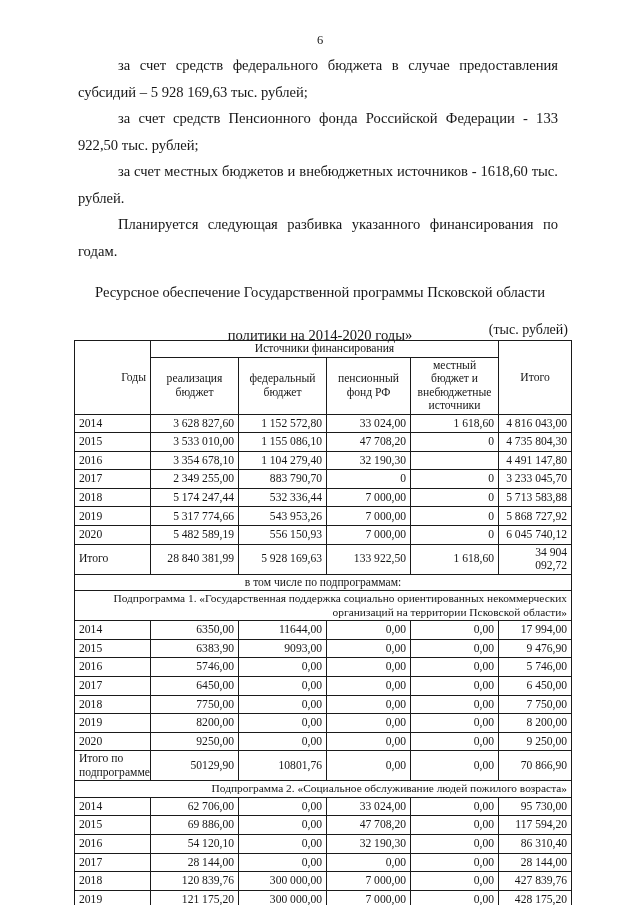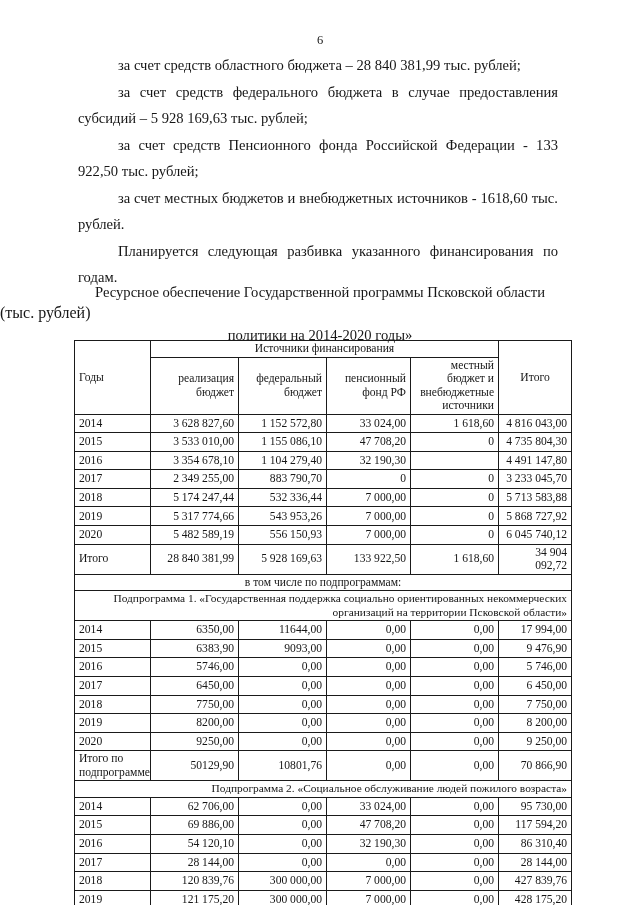--- a/index.html
+++ b/index.html
@@ -55,24 +55,25 @@
     width: 520px;
     text-align: center;
   }
   .heading-line {
     font-size: 14.6px;
     line-height: 25px;
     margin: 18px;
   }
   .units-note {
     position: absolute;
-    top: 306px;
+    top: 323px;
     left: 0;
     width: 568px;
-    font-size: 16px;
+    text-align: right;
+    font-size: 14px;
     line-height: 14px;
   }
 
   table.fin {
     position: absolute;
     top: 340px;
     left: 74px;
     width: 497px;
     border-collapse: collapse;
     table-layout: fixed;
@@ -90,24 +91,24 @@
   .col-fed    { width: 88px; }
   .col-pens   { width: 84px; }
   .col-mest   { width: 88px; }
   .col-total  { width: 73px; }
 
   .hdr-center {
     text-align: center;
     vertical-align: middle;
   }
   .hdr-years {
-    text-align: left;
+    text-align: right;
   }
   .hdr-sub {
-    text-align: right;
+    text-align: center;
     height: 54px;
   }
   .num {
     text-align: right;
     padding-right: 5px;
     height: 15.6px;
   }
   .yr {
     text-align: left;
     padding-left: 6px;
@@ -130,21 +131,20 @@
   }
 </style>
 </head>
 <body>
 
 <div class="page">
 
   <div class="page-number">6</div>
 
   <div class="body-text">
-    <p class="para">за счет средств областного бюджета – 28 840 381,99 тыс. рублей;</p>
     <p class="para">за счет средств федерального бюджета в случае предоставления субсидий – 5 928 169,63 тыс. рублей;</p>
     <p class="para">за счет средств Пенсионного фонда Российской Федерации - 133 922,50 тыс. рублей;</p>
     <p class="para">за счет местных бюджетов и внебюджетных источников - 1618,60 тыс. рублей.</p>
     <p class="para">Планируется следующая разбивка указанного финансирования по годам.</p>
   </div>
 
   <div class="heading-block">
     <div class="heading-line">Ресурсное обеспечение Государственной программы Псковской области</div>
     <div class="heading-line">политики на 2014-2020 годы»</div>
   </div>

